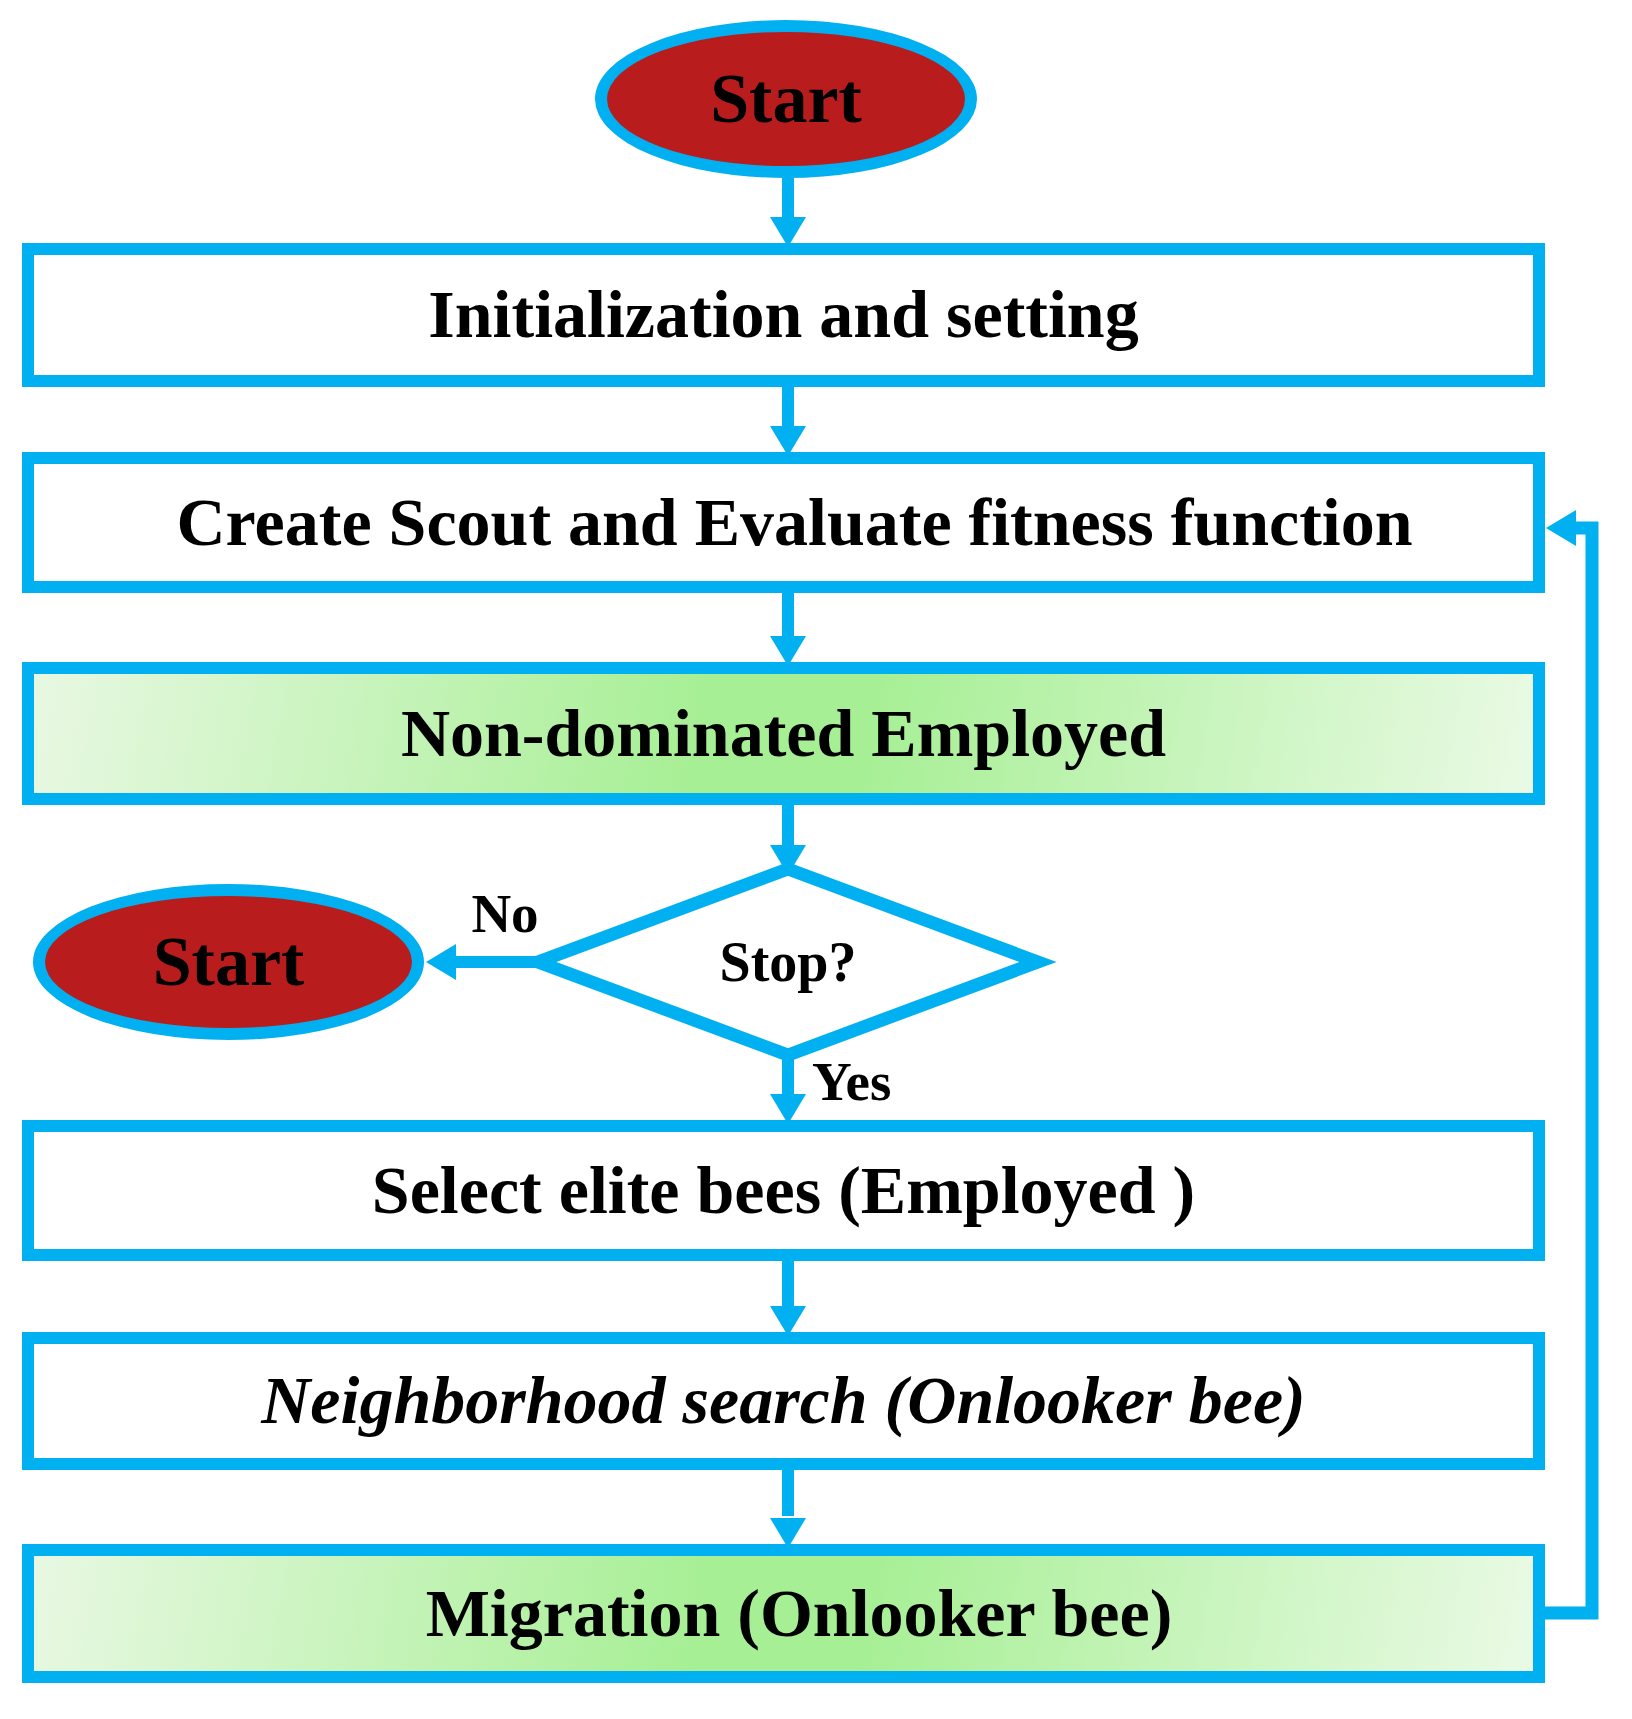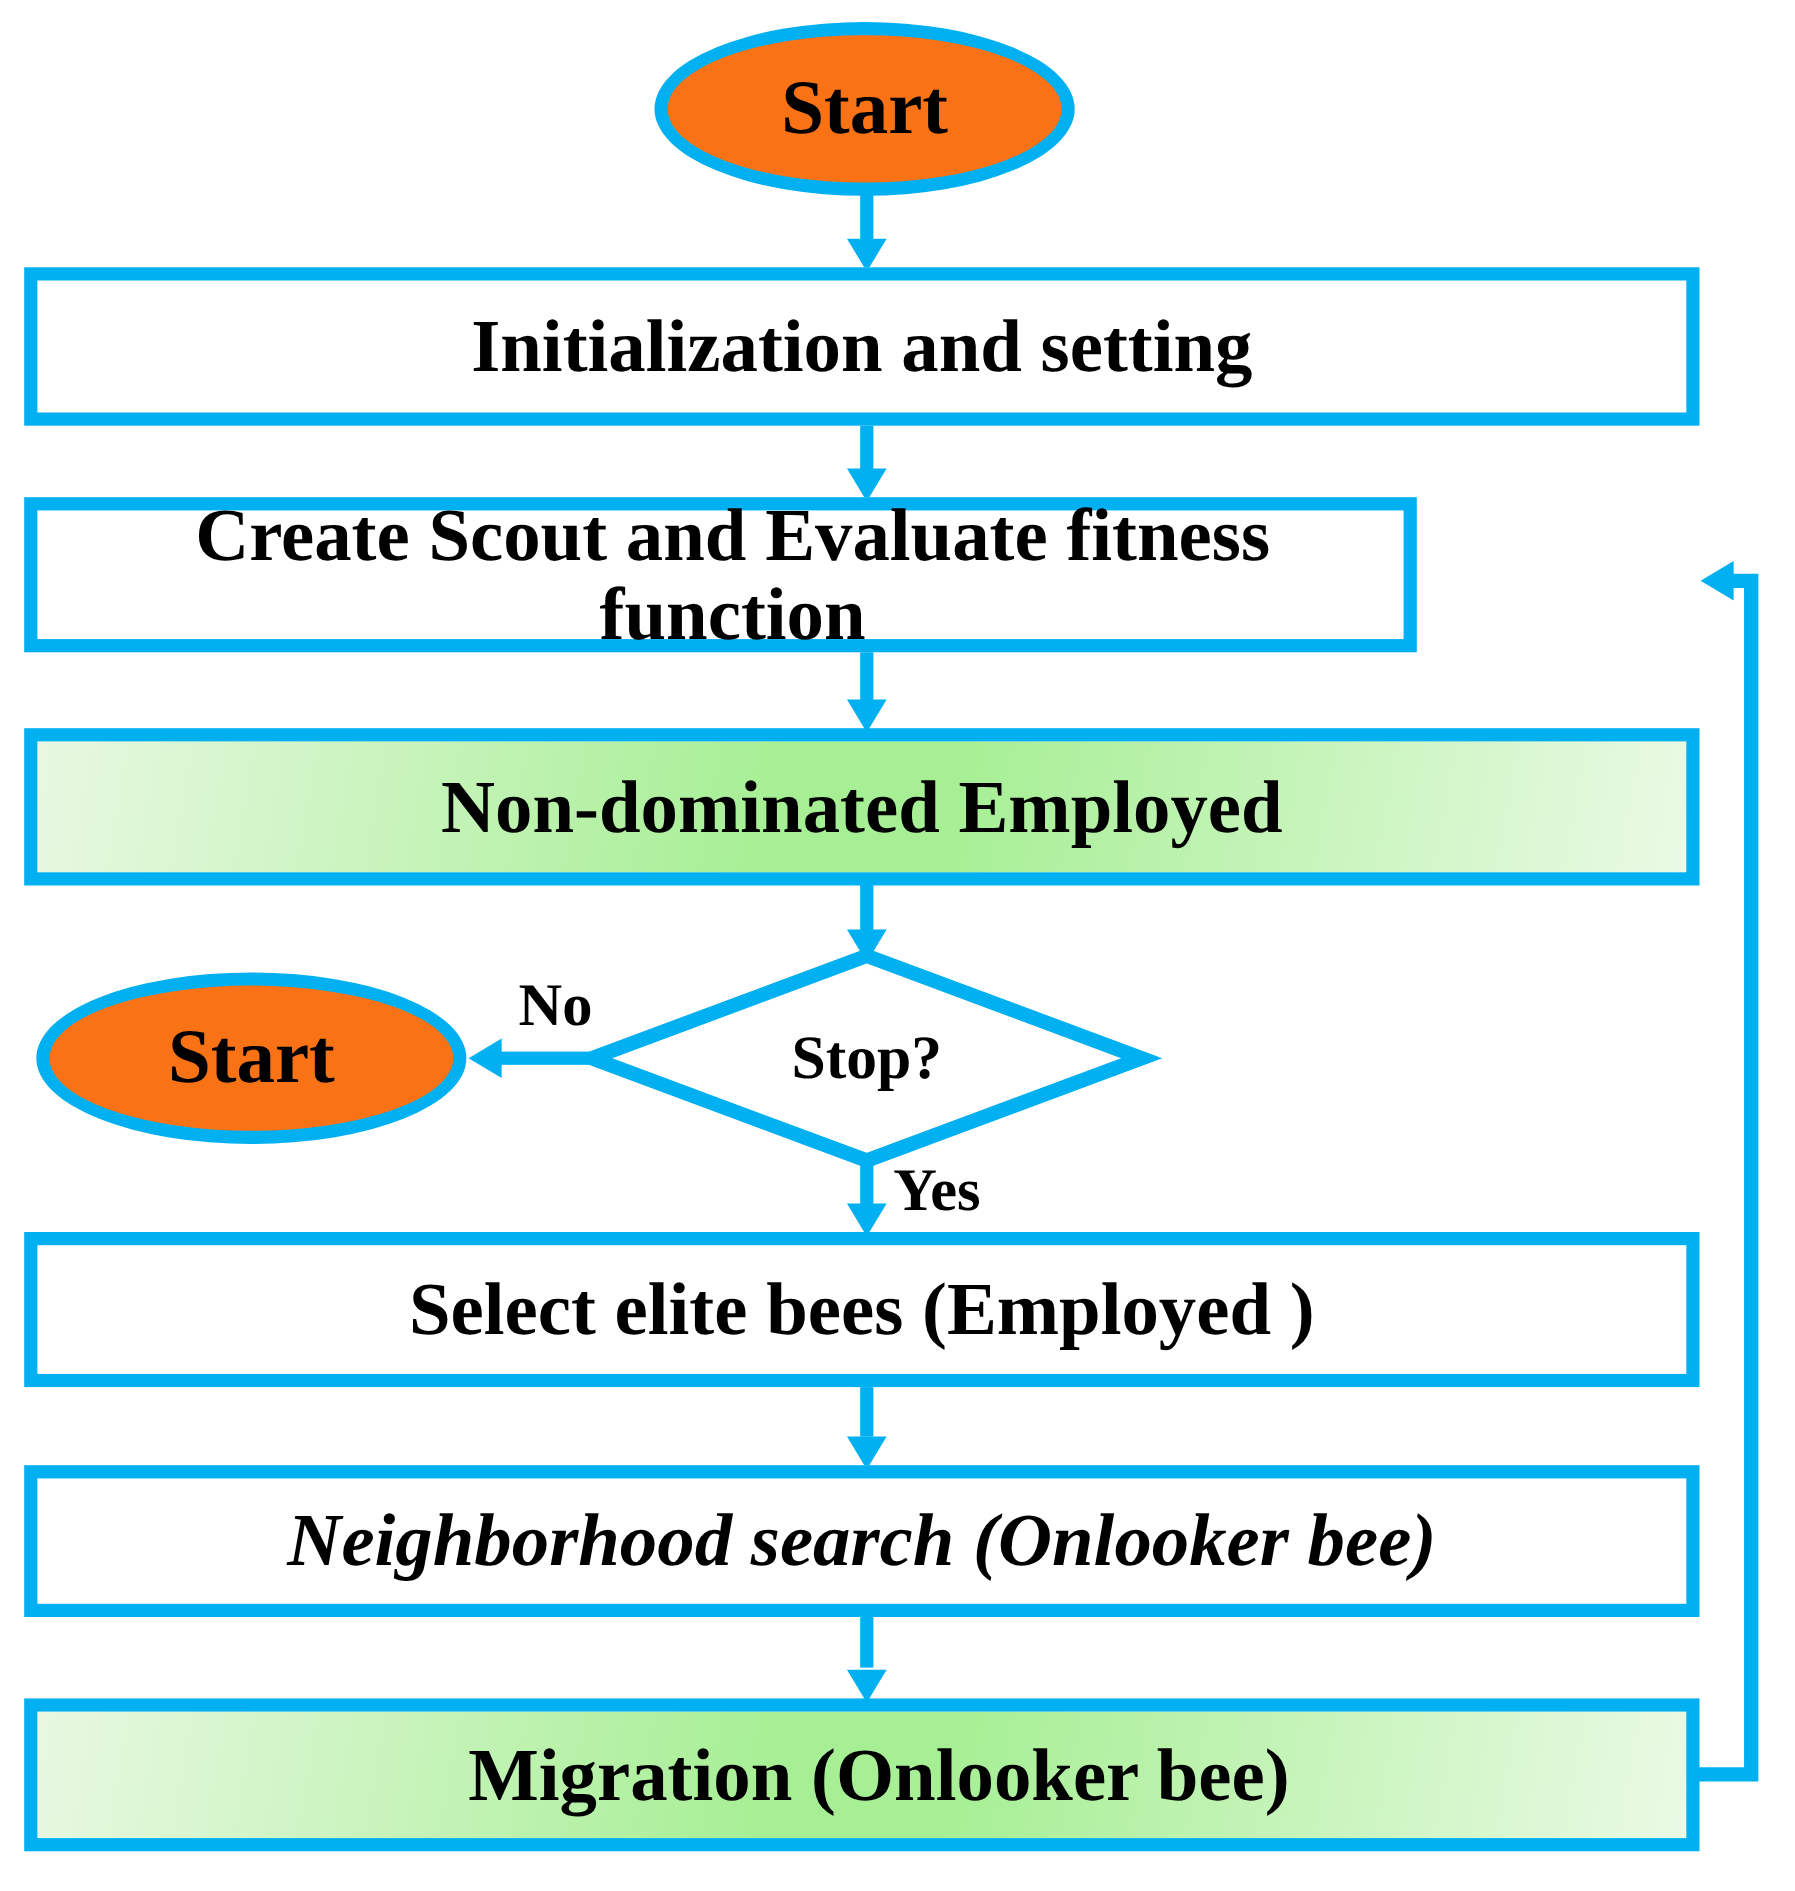--- a/index.html
+++ b/index.html
@@ -43,21 +43,21 @@
   .rect.green {
     background: linear-gradient(100deg,
       var(--g1, #e8f8e2) 0%,
       var(--g2, #a6ef94) 45%,
       var(--g2, #a6ef94) 55%,
       var(--g3, #eafae5) 100%);
   }
   .ellipse {
     border: 12px solid var(--accent, #00b0f0);
     border-radius: 50%;
-    background: #f97316;
+    background: #b91c1c;
     font-size: 70px;
   }
   .diamond-label {
     font-size: 56px;
     background: transparent;
     text-align: center;
   }
   .edge-label {
     position: absolute;
     font-size: 55px;
@@ -122,21 +122,21 @@
   </svg>
 
   <div class="node ellipse" style="left:595px; top:20px; width:382px; height:158px;">
     <span>Start</span>
   </div>
 
   <div class="node rect" style="left:22px; top:243px; width:1523px; height:144px;">
     <span>Initialization and setting</span>
   </div>
 
-  <div class="node rect" style="left:22px; top:452px; width:1266px; height:141px;padding-left:22px;">
+  <div class="node rect" style="left:22px; top:452px; width:1523px; height:141px;padding-left:22px;">
     <span>Create Scout and Evaluate fitness function</span>
   </div>
 
   <div class="node rect green" style="left:22px; top:662px; width:1523px; height:143px;">
     <span>Non-dominated Employed</span>
   </div>
 
   <div class="node diamond-label" style="left:638px; top:905px; width:300px; height:114px;">
     <span>Stop?</span>
   </div>

